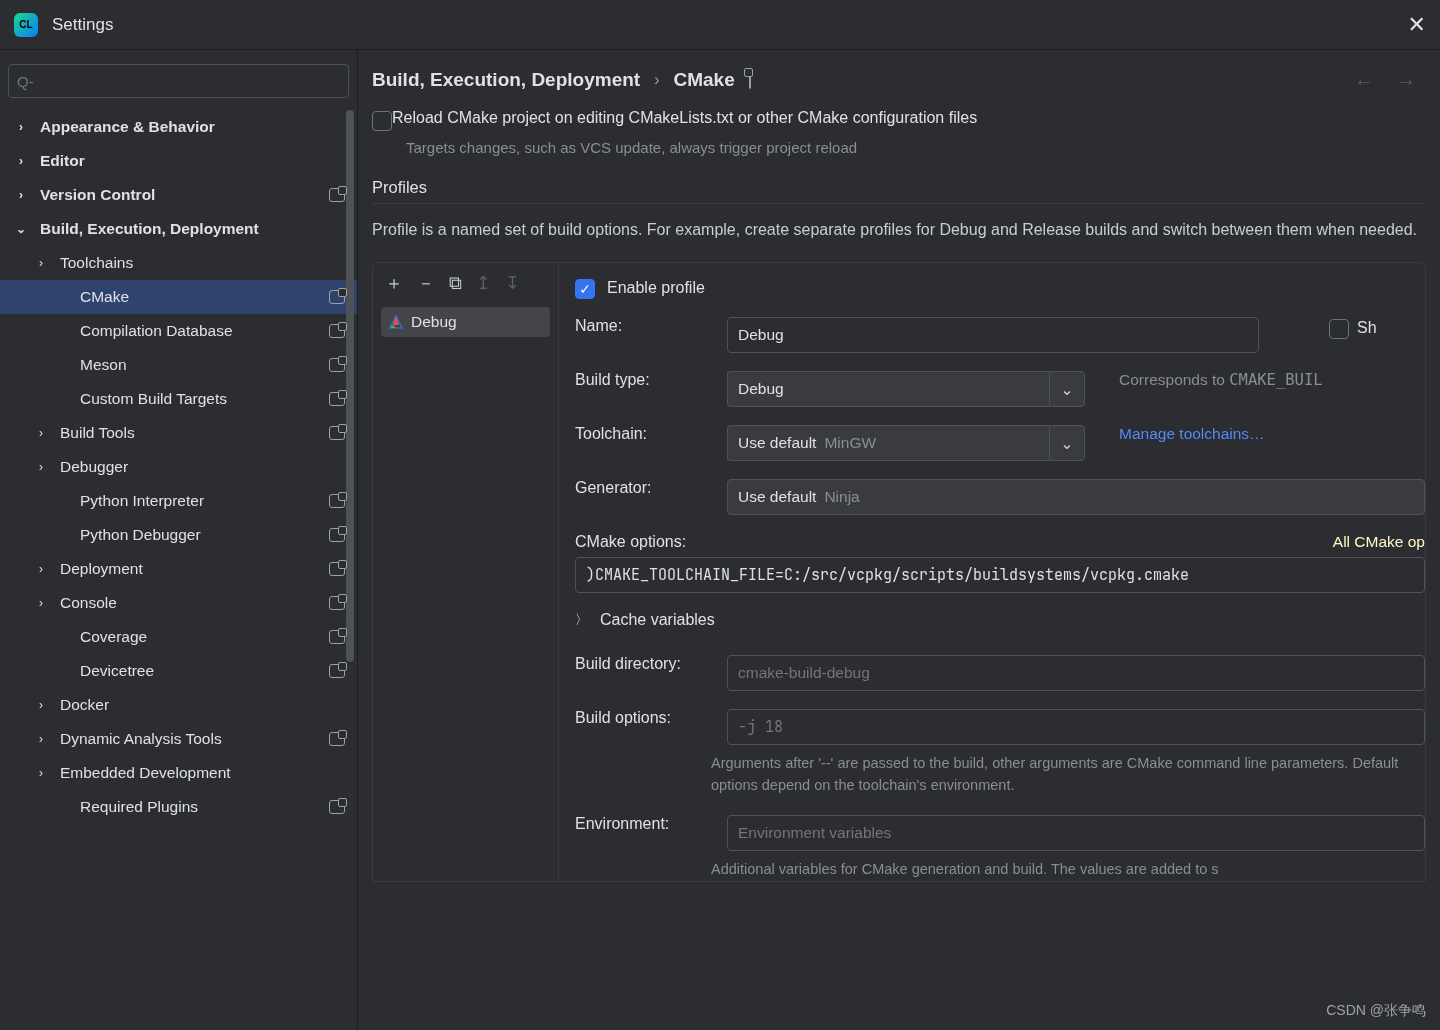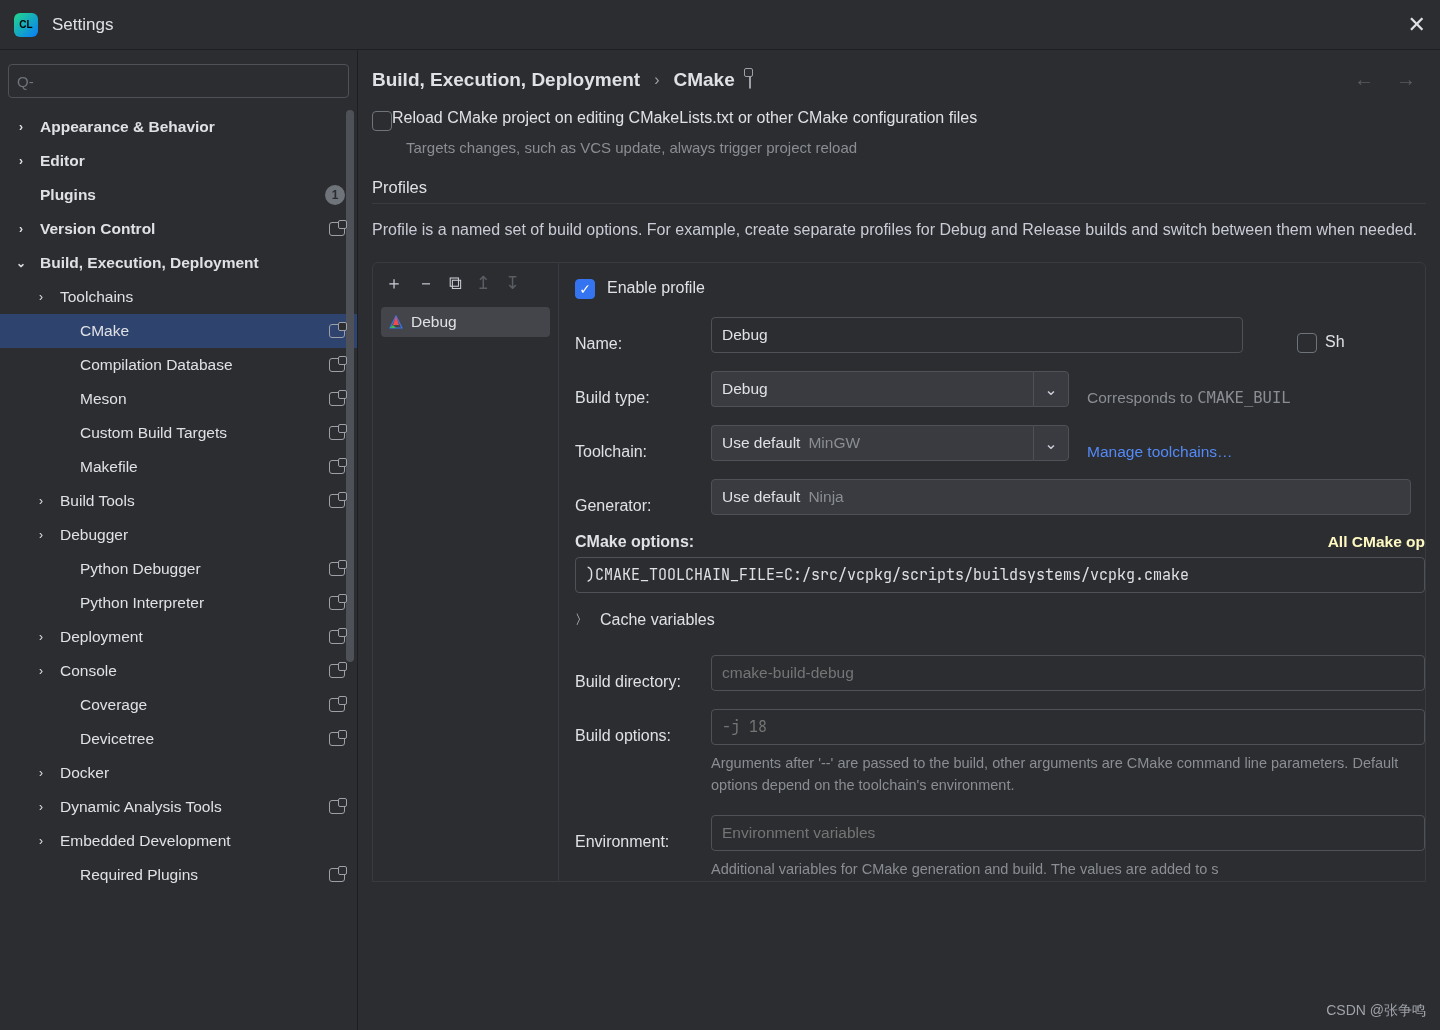--- a/index.html
+++ b/index.html
@@ -45,21 +45,21 @@
 .profiles-desc { font-size:16px; color:#c9ccd6; margin-bottom:20px; line-height:1.5; }
 .profile-editor { display:flex; border:1px solid #393b40; border-radius:6px 6px 0 0; height:620px; background:#2b2d30; }
 .profile-list { width:186px; border-right:1px solid #393b40; }
 .toolbar-row { display:flex; align-items:center; gap:14px; padding:8px 12px; color:#c9ccd6; font-size:18px; }
 .tb-ic { cursor:pointer; color:#c9ccd6; }
 .tb-ic.dim { color:#5a5d63; }
 .profile-entry { display:flex; align-items:center; gap:8px; margin:4px 8px; padding:6px 8px; background:#43454a; border-radius:4px; font-size:15.5px; }
 .tri-icon { width:14px; height:14px; }
 .detail { flex:1; padding:14px 0 14px 16px; overflow:hidden; }
 .en-row { display:flex; align-items:center; gap:12px; margin-bottom:18px; }
-.form-row { display:flex; align-items:flex-end; margin-bottom:18px; }
+.form-row { display:flex; align-items:flex-start; margin-bottom:18px;gap:16px; }
 .flabel { width:136px; font-size:16px; flex-shrink:0; }
 .txtin { height:36px; background:#2b2d30; border:1px solid #4e5157; border-radius:4px; padding:0 10px; color:#dfe1e5; font-size:15.5px; flex:1; }
 .txtin.ro { background:#393b40; color:#c9ccd6; }
 .select-wrap { display:flex; flex:1; max-width:358px; }
 .select-body { flex:1; height:36px; background:#393b40; border:1px solid #4e5157; border-right:none; border-radius:4px 0 0 4px; display:flex; align-items:center; padding:0 10px; font-size:15.5px; }
 .select-btn { width:36px; height:36px; background:#393b40; border:1px solid #4e5157; border-radius:0 4px 4px 0; display:flex; align-items:center; justify-content:center; color:#c9ccd6; cursor:pointer; }
 .sel-def { color:#dfe1e5; margin-right:8px; }
 .sel-sub { color:#8a8d93; }
 .side-note { margin-left:18px; font-size:15.5px; color:#8a8d93; white-space:nowrap; }
 .side-note .mono { font-family: monospace; }
@@ -92,25 +92,20 @@
       <div class="tree-scrollbar"></div>
     <div class="tree-item pad0 bold">
           <span class="chev">›</span>
           <span class="tree-label">Appearance &amp; Behavior</span>
         </div>
         <div class="tree-item pad0 bold">
           <span class="chev">›</span>
           <span class="tree-label">Editor</span>
         </div>
         <div class="tree-item pad0 bold">
-          <span class="chev none"></span>
-          <span class="tree-label">Plugins</span>
-          <span class="badge-n">1</span>
-        </div>
-        <div class="tree-item pad0 bold">
           <span class="chev">›</span>
           <span class="tree-label">Version Control</span>
           <span class="win-ind"></span>
         </div>
         <div class="tree-item pad0 bold">
           <span class="chev">⌄</span>
           <span class="tree-label">Build, Execution, Deployment</span>
         </div>
         <div class="tree-item pad1">
           <span class="chev">›</span>
@@ -129,42 +124,37 @@
         <div class="tree-item pad2">
           <span class="chev none"></span>
           <span class="tree-label">Meson</span>
           <span class="win-ind"></span>
         </div>
         <div class="tree-item pad2">
           <span class="chev none"></span>
           <span class="tree-label">Custom Build Targets</span>
           <span class="win-ind"></span>
         </div>
-        <div class="tree-item pad2">
-          <span class="chev none"></span>
-          <span class="tree-label">Makefile</span>
-          <span class="win-ind"></span>
-        </div>
         <div class="tree-item pad1">
           <span class="chev">›</span>
           <span class="tree-label">Build Tools</span>
           <span class="win-ind"></span>
         </div>
         <div class="tree-item pad1">
           <span class="chev">›</span>
           <span class="tree-label">Debugger</span>
         </div>
         <div class="tree-item pad2">
           <span class="chev none"></span>
+          <span class="tree-label">Python Interpreter</span>
+          <span class="win-ind"></span>
+        </div>
+        <div class="tree-item pad2">
+          <span class="chev none"></span>
           <span class="tree-label">Python Debugger</span>
-          <span class="win-ind"></span>
-        </div>
-        <div class="tree-item pad2">
-          <span class="chev none"></span>
-          <span class="tree-label">Python Interpreter</span>
           <span class="win-ind"></span>
         </div>
         <div class="tree-item pad1">
           <span class="chev">›</span>
           <span class="tree-label">Deployment</span>
           <span class="win-ind"></span>
         </div>
         <div class="tree-item pad1">
           <span class="chev">›</span>
           <span class="tree-label">Console</span>
@@ -283,21 +273,21 @@
           </div>
 
           <div class="form-row">
             <div class="flabel">Generator:</div>
             <div class="txtin ro" style="max-width:700px; display:flex; align-items:center;">
               <span class="sel-def">Use default</span>
                 <span class="sel-sub">Ninja</span>
             </div>
           </div>
 
-          <div class="form-row co-row" style="margin-bottom:6px;font-weight:bold;">
+          <div class="form-row co-row" style="margin-bottom:6px;">
             <div class="flabel" style="width:auto;">CMake options:</div>
             <span class="link-right">All CMake op</span>
           </div>
           <div class="form-row">
             <input class="txtin mono-in" value=")CMAKE_TOOLCHAIN_FILE=C:/src/vcpkg/scripts/buildsystems/vcpkg.cmake" style="">
           </div>
 
           <div class="cache-row">
             <span style="font-size:13px;">〉</span>
             <span>Cache variables</span>

